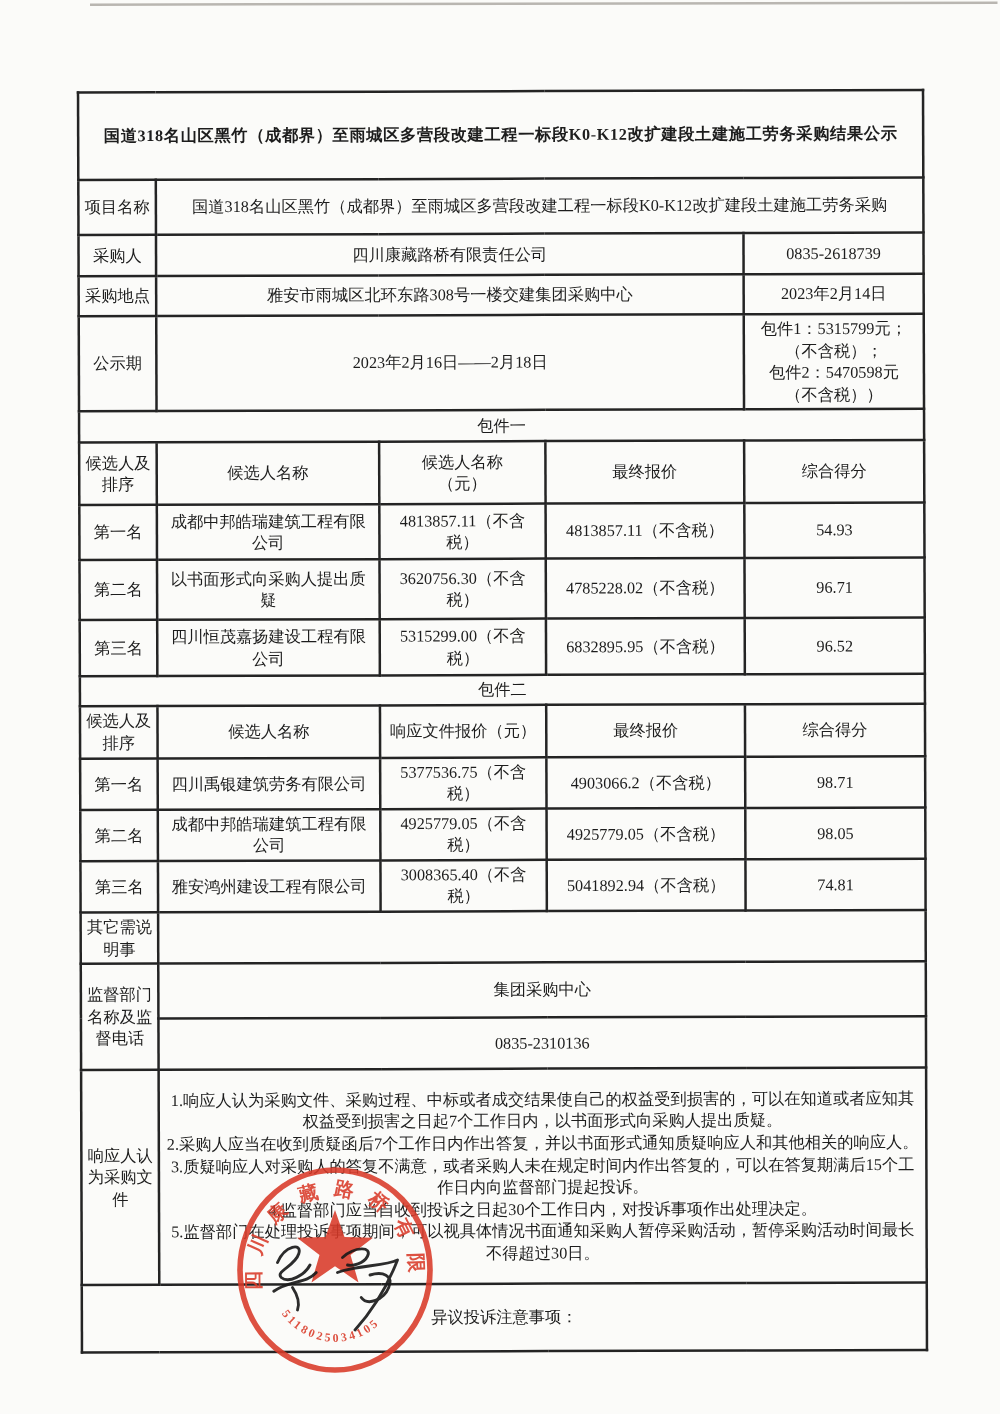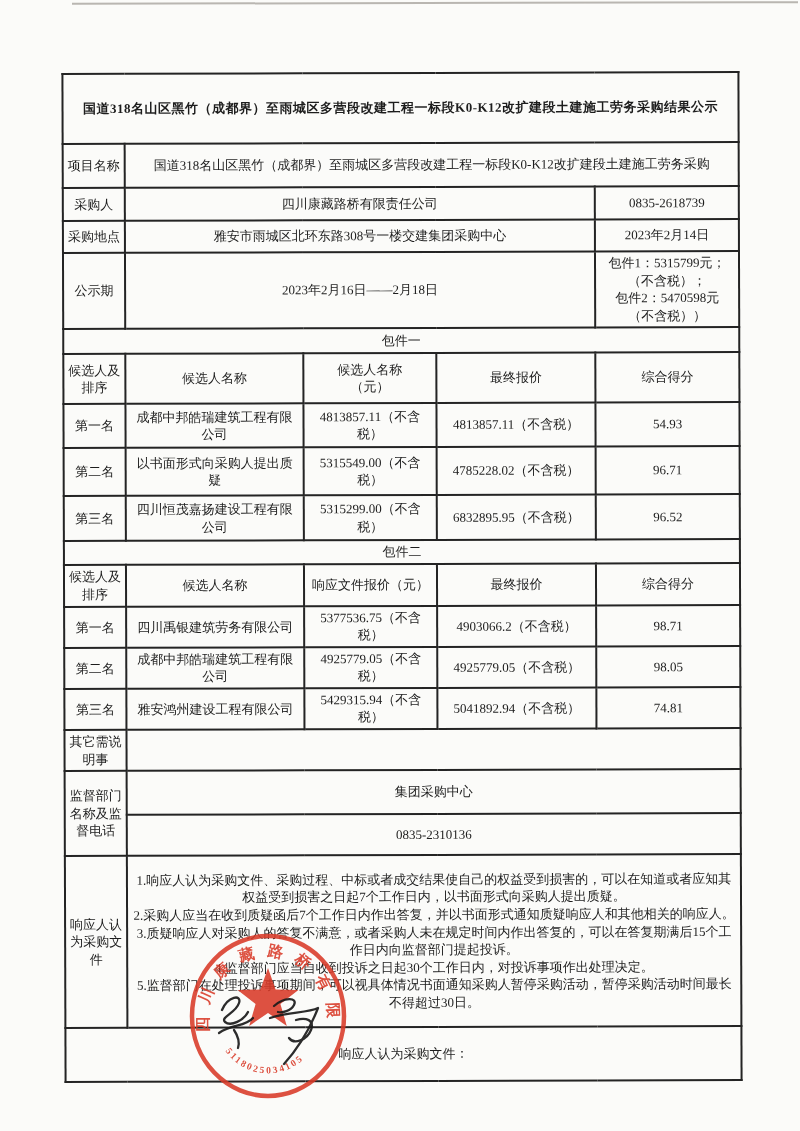--- a/index.html
+++ b/index.html
@@ -130,21 +130,21 @@
   <tr class="h-p1r1">
     <td>第一名</td>
     <td>成都中邦皓瑞建筑工程有限公司</td>
     <td class="num">4813857.11（不含税）</td>
     <td class="num">4813857.11（不含税）</td>
     <td class="num">54.93</td>
   </tr>
   <tr class="h-p1r2">
     <td>第二名</td>
     <td>以书面形式向采购人提出质疑</td>
-    <td class="num">5315549.00（不含税）</td>
+    <td class="num">3620756.30（不含税）</td>
     <td class="num">4785228.02（不含税）</td>
     <td class="num">96.71</td>
   </tr>
   <tr class="h-p1r3">
     <td>第三名</td>
     <td>四川恒茂嘉扬建设工程有限公司</td>
     <td class="num">5315299.00（不含税）</td>
     <td class="num">6832895.95（不含税）</td>
     <td class="num">96.52</td>
   </tr>
@@ -169,21 +169,21 @@
   <tr class="h-p2r2">
     <td>第二名</td>
     <td>成都中邦皓瑞建筑工程有限公司</td>
     <td class="num">4925779.05（不含税）</td>
     <td class="num">4925779.05（不含税）</td>
     <td class="num">98.05</td>
   </tr>
   <tr class="h-p2r3">
     <td>第三名</td>
     <td>雅安鸿州建设工程有限公司</td>
-    <td class="num">5429315.94（不含税）</td>
+    <td class="num">3008365.40（不含税）</td>
     <td class="num">5041892.94（不含税）</td>
     <td class="num">74.81</td>
   </tr>
 
   <tr class="h-other">
     <td class="lbl">其它需说明事</td>
     <td colspan="4" class="val"></td>
   </tr>
 
   <tr class="h-sup1">
@@ -200,21 +200,21 @@
       <div>1.响应人认为采购文件、采购过程、中标或者成交结果使自己的权益受到损害的，可以在知道或者应知其权益受到损害之日起7个工作日内，以书面形式向采购人提出质疑。</div>
       <div>2.采购人应当在收到质疑函后7个工作日内作出答复，并以书面形式通知质疑响应人和其他相关的响应人。</div>
       <div>3.质疑响应人对采购人的答复不满意，或者采购人未在规定时间内作出答复的，可以在答复期满后15个工作日内向监督部门提起投诉。</div>
       <div>4.监督部门应当自收到投诉之日起30个工作日内，对投诉事项作出处理决定。</div>
       <div>5.监督部门在处理投诉事项期间，可以视具体情况书面通知采购人暂停采购活动，暂停采购活动时间最长不得超过30日。</div>
     </td>
   </tr>
 
   <tr class="h-sign">
     <td colspan="5" class="sign-cell">
-      <span>响应人认为采购文件：</span>
+      <span>异议投诉注意事项：</span>
     </td>
   </tr>
 </tbody>
   </table>
 
 <div class="stamp-wrap">
   <svg width="172" height="176" viewBox="0 0 172 176" xmlns="http://www.w3.org/2000/svg">
     <defs>
       <path id="arcTop" d="M 28.6,108.5 A 60,62 0 1 1 143.4,108.5"></path>
       <path id="arcBottom" d="M 41,119.5 A 53,55 0 0 0 131,119.5"></path>

